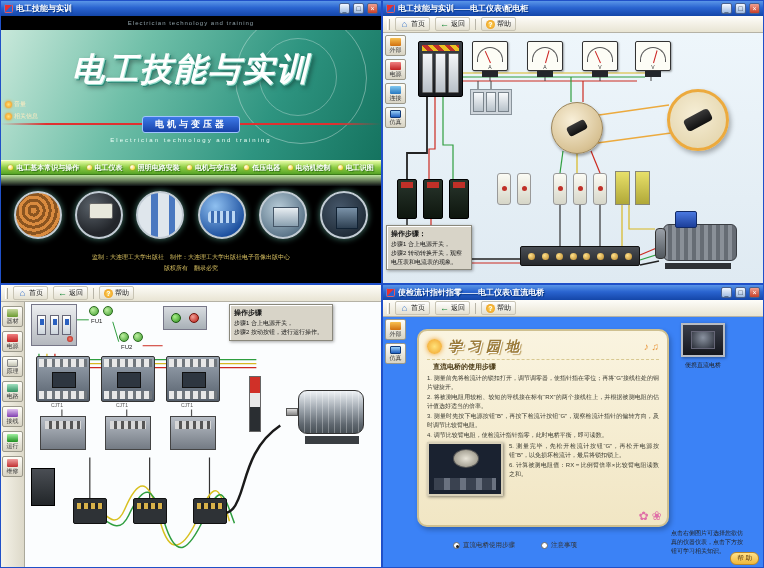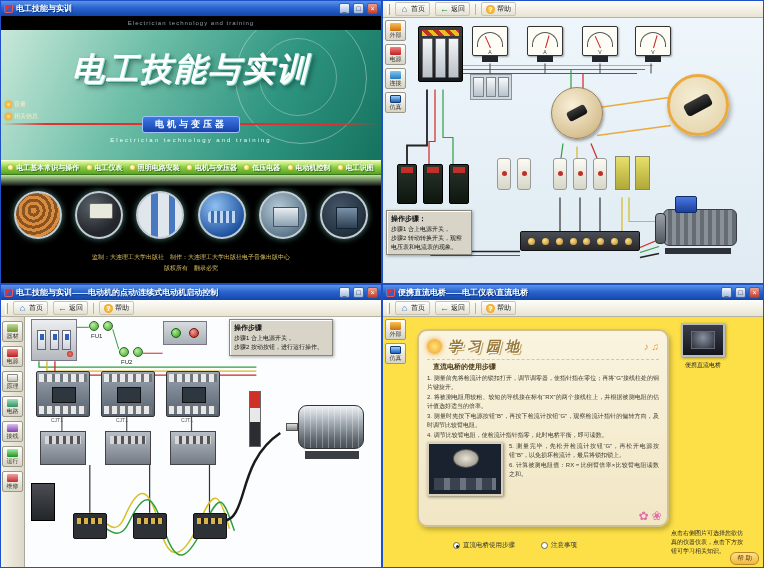--- a/index.html
+++ b/index.html
@@ -126,21 +126,21 @@
   .m-indicator{position:absolute;left:224px;top:74px;width:12px;height:56px;border:1px solid #666;background:linear-gradient(#d03028 0 30%,#e8e8e8 30% 55%,#2a2e32 55% 100%)}
   .m-extra{position:absolute;left:6px;top:166px;width:24px;height:38px;background:linear-gradient(#4a4e54,#222629);border:1px solid #000}
   .m-motor{position:absolute;left:258px;top:80px;width:92px;height:68px}
   .m-motor .mbody{position:absolute;left:15px;top:8px;width:66px;height:44px;border-radius:9px;background:linear-gradient(#eef2f6 0%,#9aa2aa 45%,#5e666e 80%,#474f55 100%);border:1px solid #333;overflow:hidden}
   .m-motor .mbody::before{content:"";position:absolute;inset:0;background:repeating-linear-gradient(90deg,transparent 0 5px,rgba(255,255,255,.28) 5px 6px)}
   .m-motor .mshaft{position:absolute;left:3px;top:26px;width:12px;height:8px;background:linear-gradient(#ddd,#888);border:1px solid #555}
   .m-motor .mbase{position:absolute;left:22px;bottom:6px;width:54px;height:8px;background:#3a3e42}
   .m-conn{position:absolute;top:196px;width:34px;height:26px;background:#2e3236;border:1px solid #111;border-radius:2px}
   .m-conn::before{content:"";position:absolute;left:3px;top:4px;right:3px;height:6px;background:repeating-linear-gradient(90deg,#d8b24a 0 4px,#222 4px 7px)}
   
-  .main4{background:#fde047}
+  .main4{background:#3b82f6}
   .d-thumb{position:absolute;left:298px;top:6px;width:44px;height:34px;background:linear-gradient(#3a3e4a,#14161c);border:2px solid #b8bcc2;box-shadow:1px 1px 3px rgba(0,0,0,.4);z-index:4}
   .d-thumb::after{content:"";position:absolute;left:8px;top:6px;right:8px;bottom:6px;background:radial-gradient(circle at 50% 35%,#8a92a0,#2a2e38);border:1px solid #667}
   .d-caption{position:absolute;left:286px;top:44px;width:68px;text-align:center;font-size:6px;color:#222;z-index:4}
   .d-card{position:absolute;left:34px;top:12px;width:252px;height:198px;background:linear-gradient(#faf4e0,#f1e6c4);border:2px solid #cfc090;border-radius:10px;box-shadow:2px 3px 5px rgba(0,0,0,.25);padding:3px 8px;z-index:2}
   .d-header{display:flex;align-items:center;gap:6px;height:26px;border-bottom:1px dashed #d8c890;margin-bottom:2px}
   .d-sun{width:15px;height:15px;border-radius:50%;background:radial-gradient(#ffe27a,#f0a028);box-shadow:0 0 5px #f0a028}
   .d-htitle{font-size:14px;font-weight:bold;font-style:italic;letter-spacing:5px;color:#9a7a3a;text-shadow:1px 1px 0 #fff,2px 2px 1px #b89a5a}
   .d-notes{margin-left:auto;color:#e8953a;font-size:10px}
   .d-notes::before{content:"♪ ♫"}
   .d-doctitle{font-size:7px;font-weight:bold;color:#4a3a16;margin:1px 0 2px 6px}
@@ -206,20 +206,27 @@
       <span class="pc pc6"></span>
     </div>
     <div class="sp-credits">
       <div>监制：大连理工大学出版社　制作：大连理工大学出版社电子音像出版中心</div>
       <div>版权所有　翻录必究</div>
     </div>
   </div>
 </div>
 
 <div class="window" id="w2">
+  <div class="titlebar">
+    <span class="app-icon"></span>
+    <span class="title">电工技能与实训——电工仪表\配电柜</span>
+    <span class="winbtn">_</span>
+    <span class="winbtn">□</span>
+    <span class="winbtn close">×</span>
+  </div>
   <div class="toolbar">
     <span class="tgrip"></span>
     <span class="tbtn">
         <span class="tico ico-home"></span>
         <span>首页</span>
       </span>
     <span class="tbtn">
         <span class="tico ico-back"></span>
         <span>返回</span>
       </span>
@@ -339,27 +346,20 @@
     <div class="ops" style="left:3px;top:192px;width:86px">
       <div class="ops-title">操作步骤：</div>
       <div>步骤1 合上电源开关，</div>
       <div>步骤2 转动转换开关，观察电压表和电流表的现象。</div>
     </div>
   </div>
   </div>
 </div>
 
 <div class="window" id="w3">
-  <div class="titlebar">
-    <span class="app-icon"></span>
-    <span class="title">电工技能与实训——电动机的点动\连续式电动机启动控制</span>
-    <span class="winbtn">_</span>
-    <span class="winbtn">□</span>
-    <span class="winbtn close">×</span>
-  </div>
   <div class="toolbar">
     <span class="tgrip"></span>
     <span class="tbtn">
         <span class="tico ico-home"></span>
         <span>首页</span>
       </span>
     <span class="tbtn">
         <span class="tico ico-back"></span>
         <span>返回</span>
       </span>
@@ -458,21 +458,21 @@
       <div class="m-conn" style="left:48px"></div>
       <div class="m-conn" style="left:108px"></div>
       <div class="m-conn" style="left:168px"></div>
     </div>
   </div>
 </div>
 
 <div class="window" id="w4">
   <div class="titlebar">
     <span class="app-icon"></span>
-    <span class="title">便携直流电桥——电工仪表\直流电桥</span>
+    <span class="title">使检流计指针指零——电工仪表\直流电桥</span>
     <span class="winbtn">_</span>
     <span class="winbtn">□</span>
     <span class="winbtn close">×</span>
   </div>
   <div class="toolbar">
     <span class="tgrip"></span>
     <span class="tbtn">
         <span class="tico ico-home"></span>
         <span>首页</span>
       </span>

